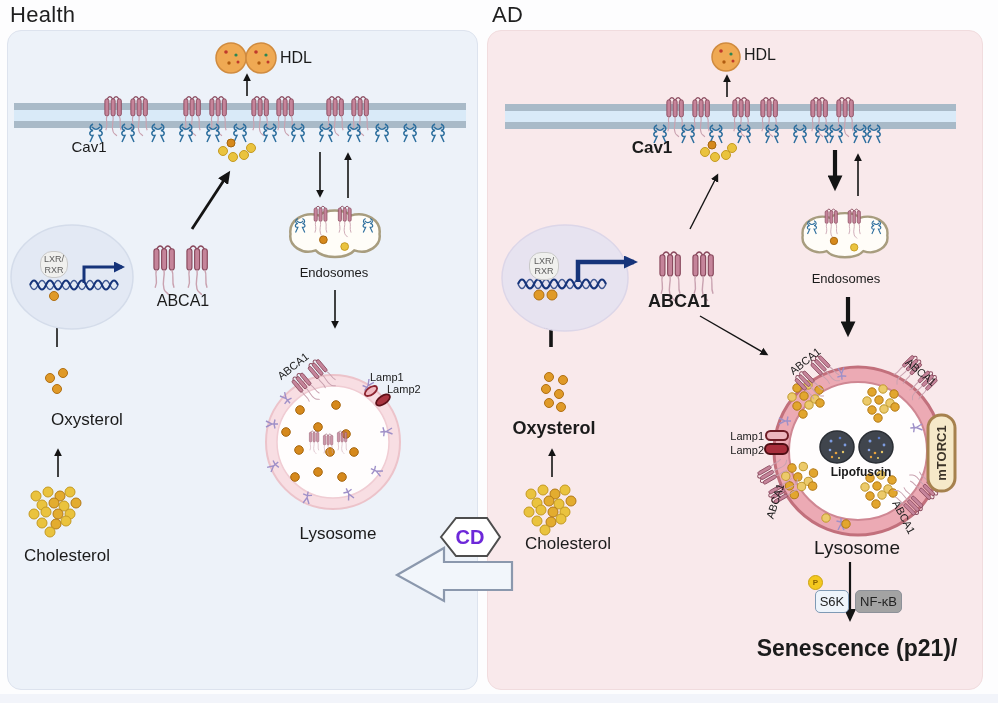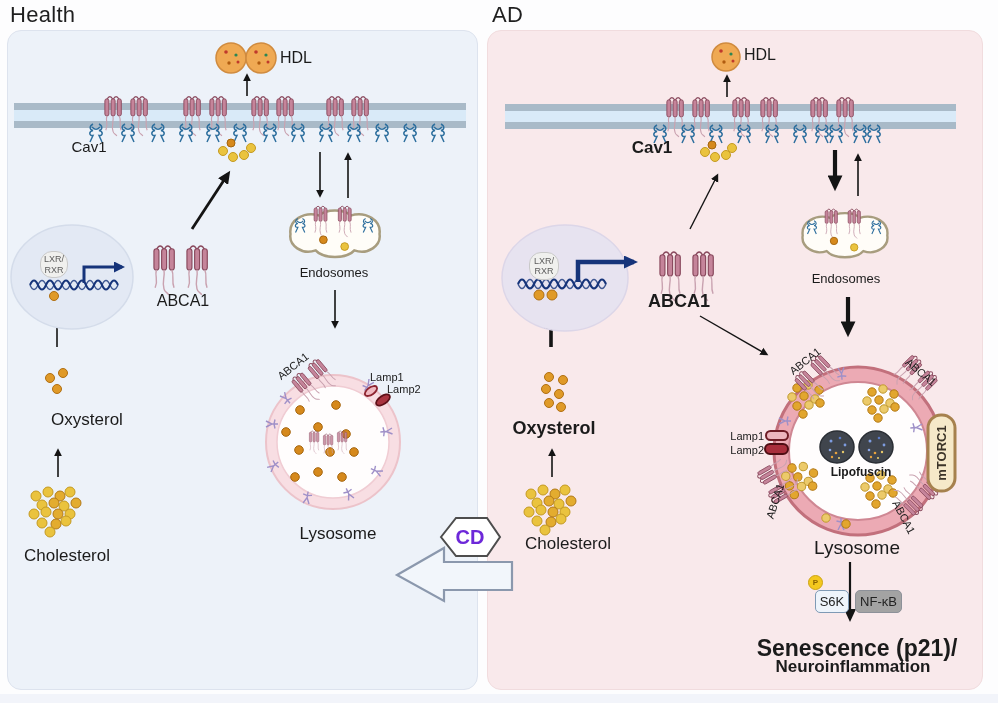--- a/index.html
+++ b/index.html
@@ -424,15 +424,14 @@
   <div class="chip s6k" style="left:815px;top:590px;width:34px;height:23px;">
       <span>S6K</span>
     </div>
   <div class="pcircle" style="left:808px;top:575px;">
       <span>P</span>
     </div>
   <div class="chip nfkb" style="left:855px;top:590px;width:47px;height:23px;">
       <span>NF-κB</span>
     </div>
   <div class="lbl b" style="left:857px;top:648px;font-size:23px;">Senescence (p21)/</div>
-  <div class="lbl b" style="left:853px;top:667px;font-size:17px;">Neuroinflammation</div>
 
 </div>
 
 </body></html>

